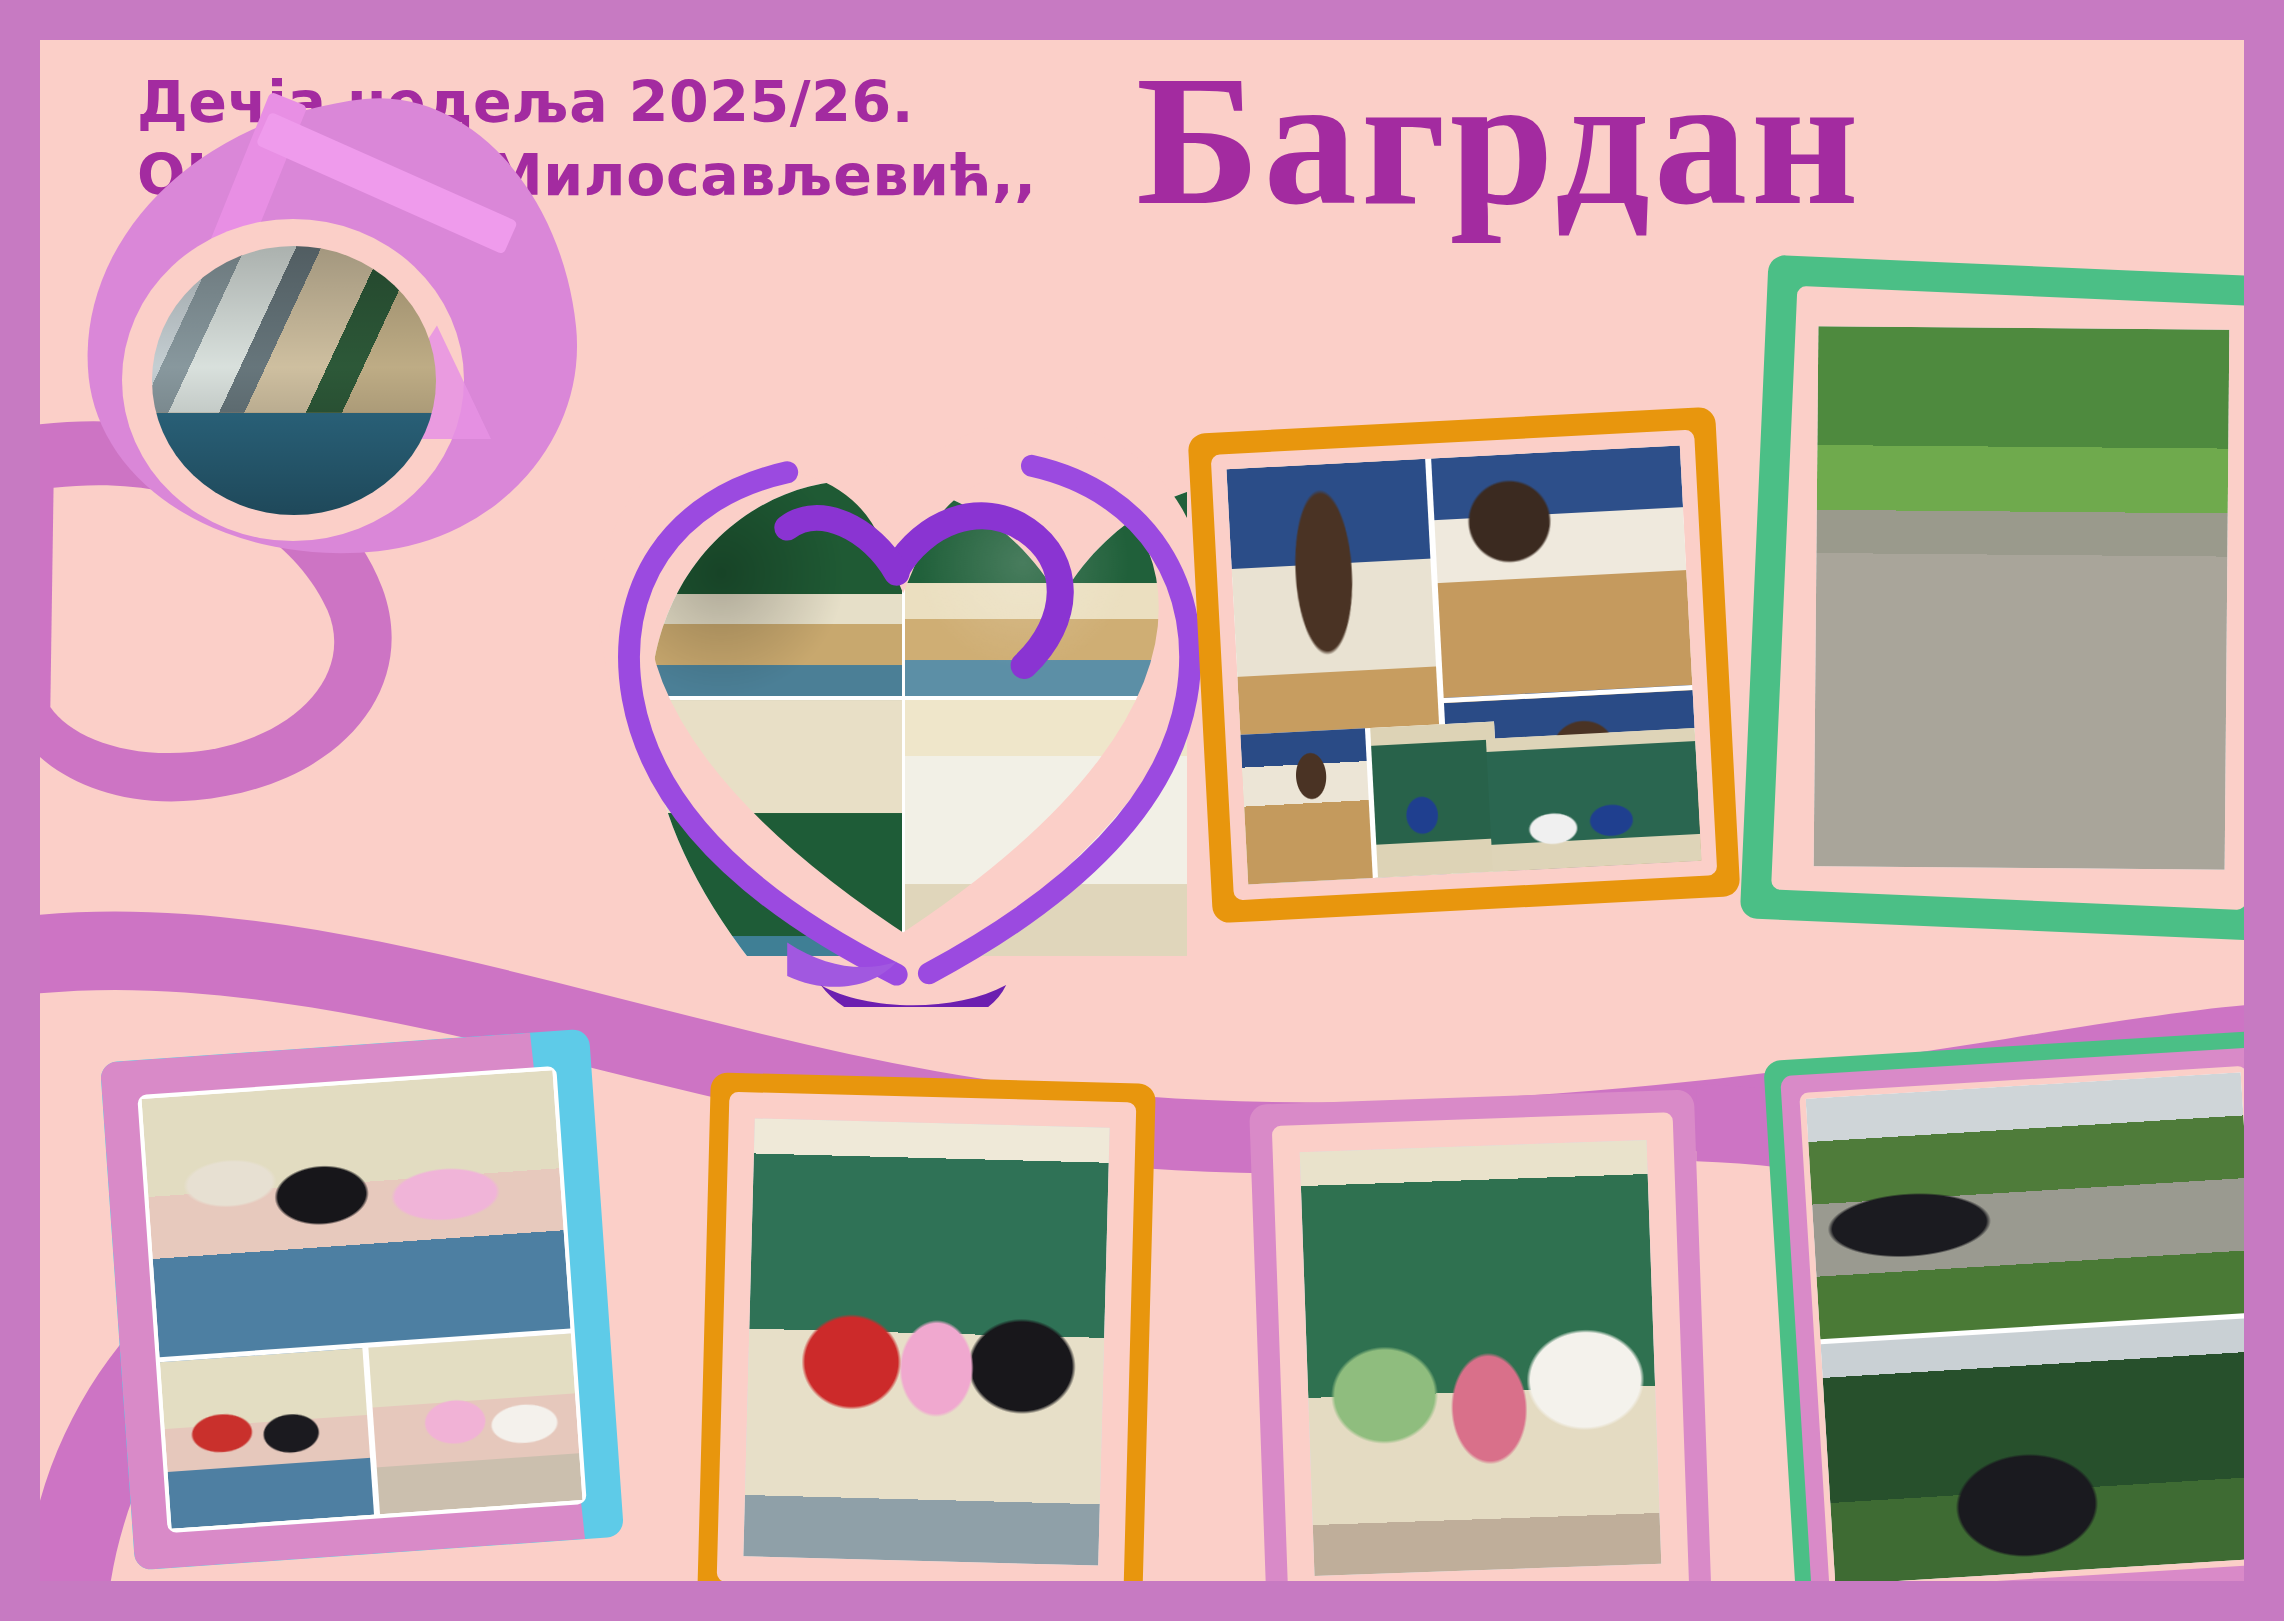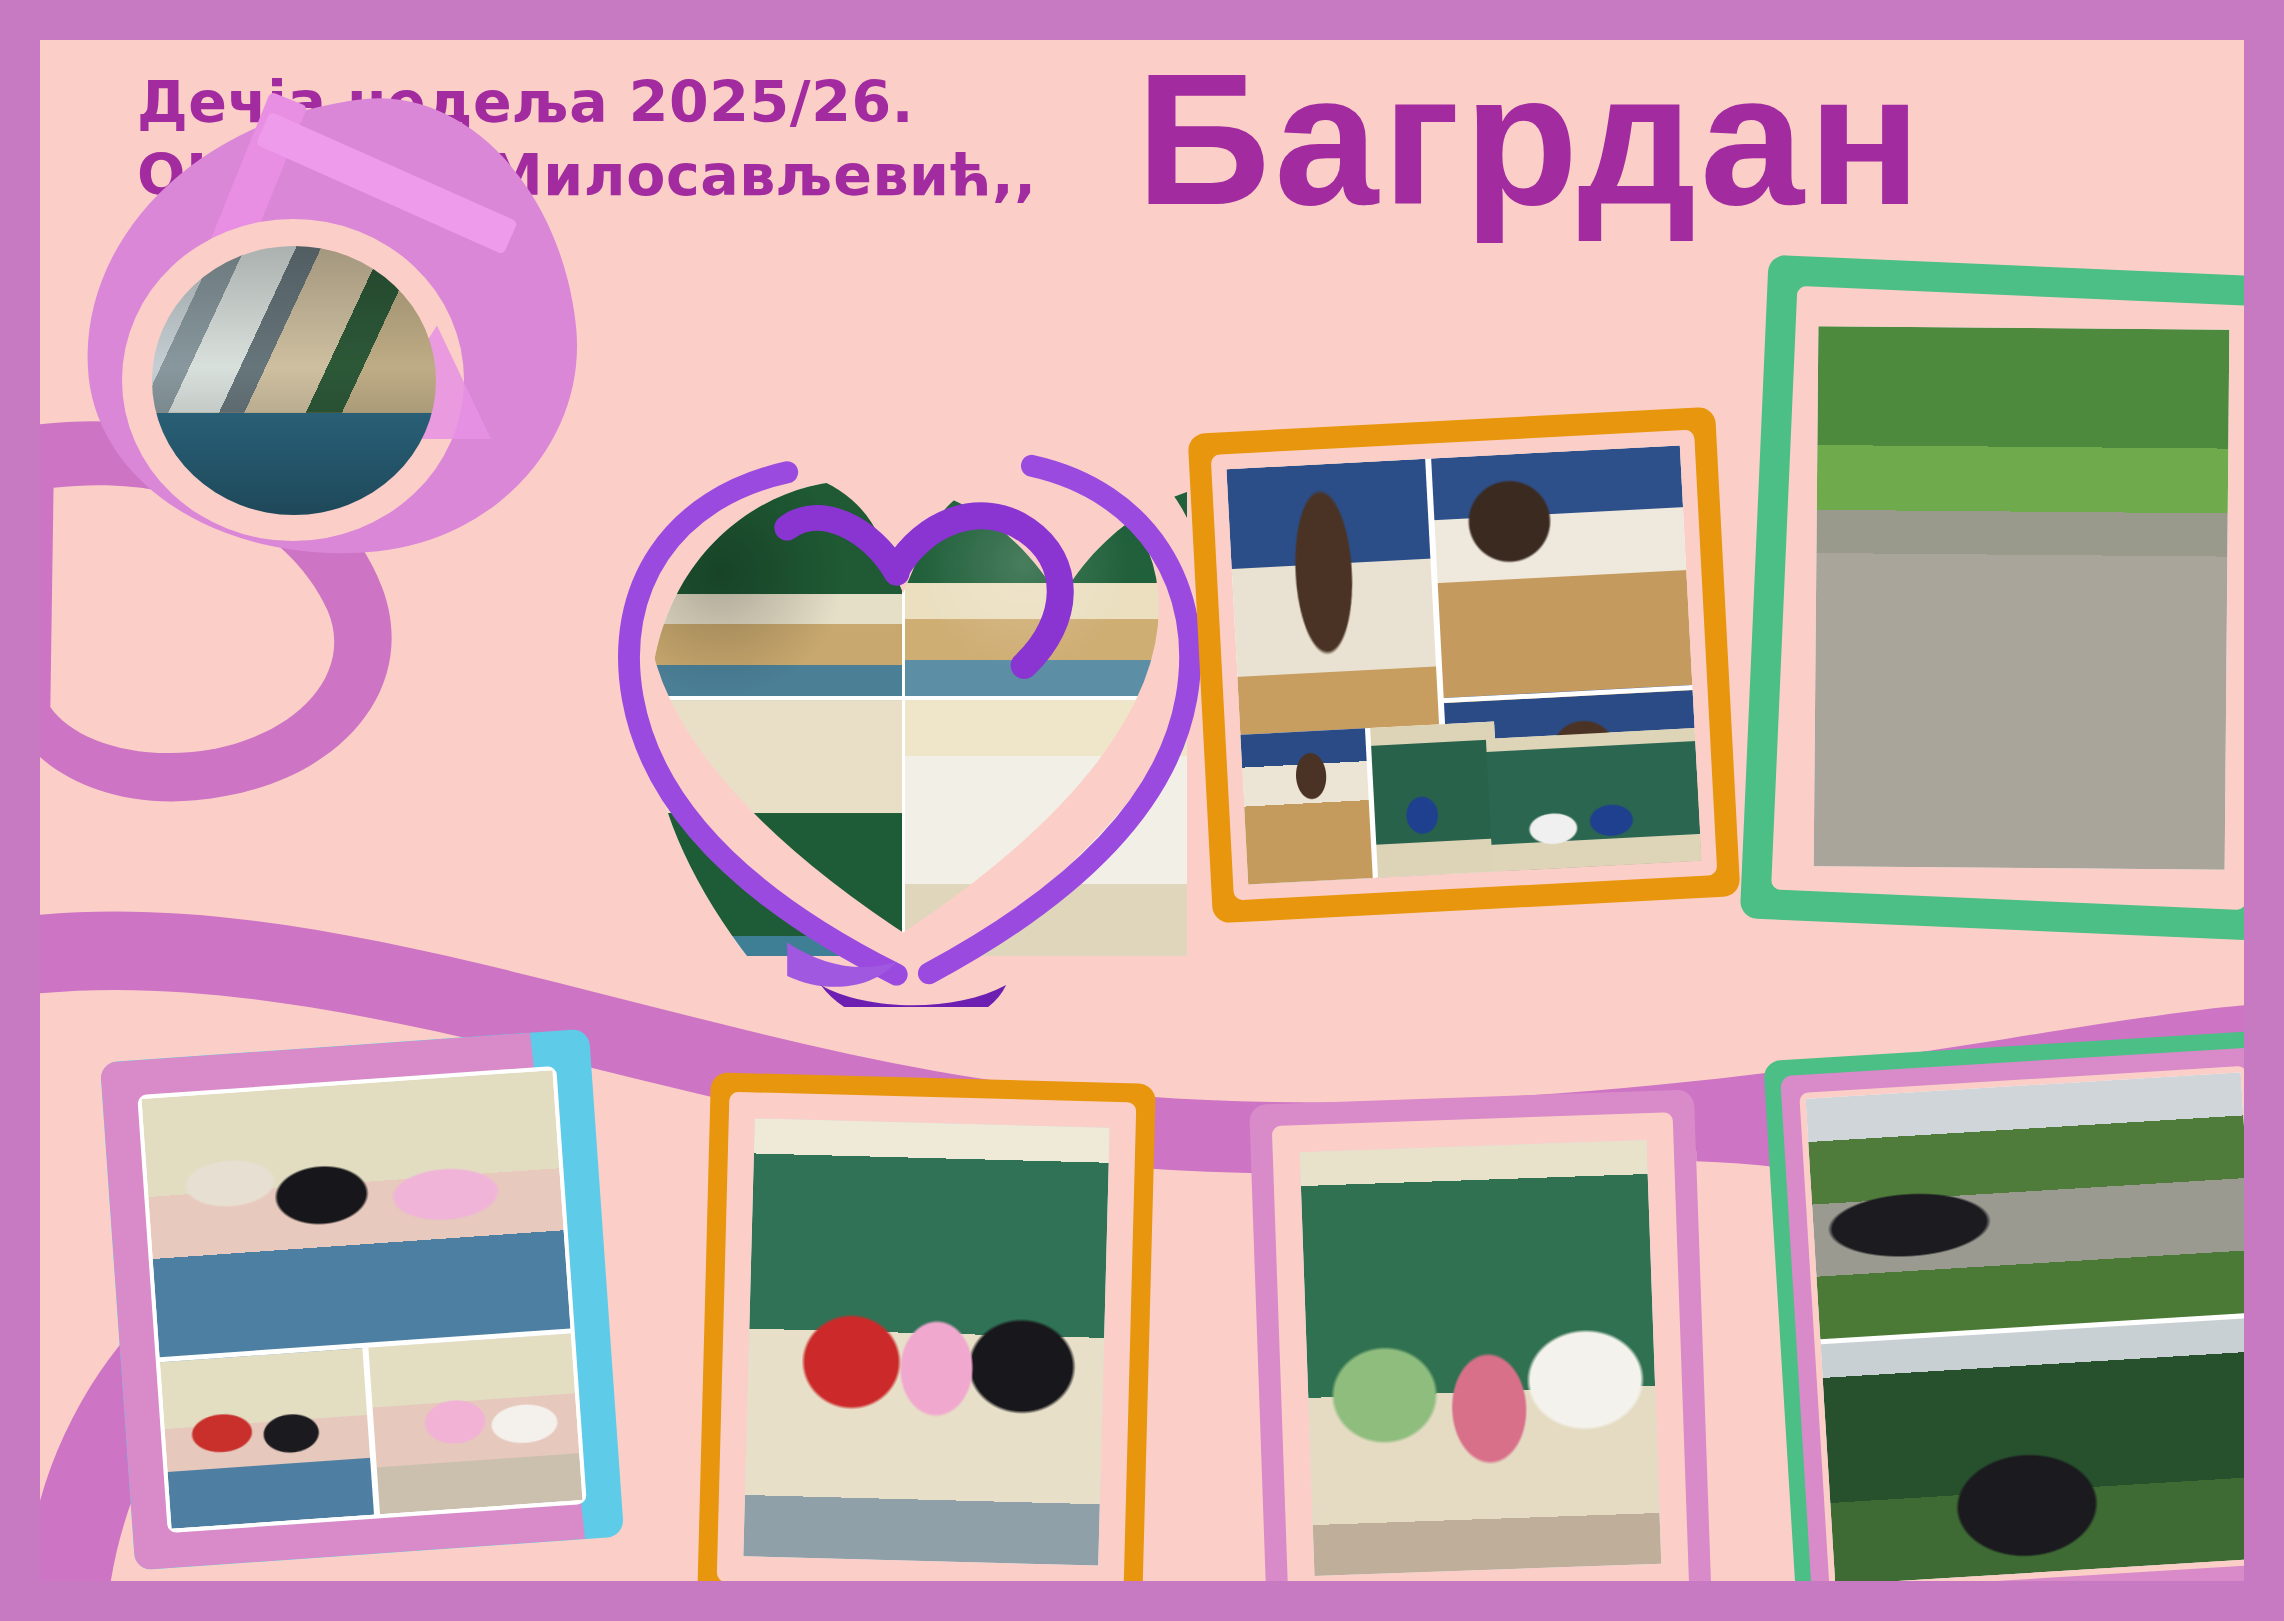--- a/index.html
+++ b/index.html
@@ -31,21 +31,21 @@
     white-space:nowrap;
   }
   #subtitle-block div{display:block;}
 
   #main-title{
     position:absolute;left:1096px;top:6.4px;
     color:#a32ba0;
     font-size:187px;
     font-weight:700;
     letter-spacing:3.9px;
-    font-family:Liberation Sans, sans-serif;
+    font-family:Liberation Serif, serif;
     line-height:1;
     white-space:nowrap;
   }
 
   
   .wave-band{position:absolute;pointer-events:none;}
 
   
   .photo{
     position:absolute;

